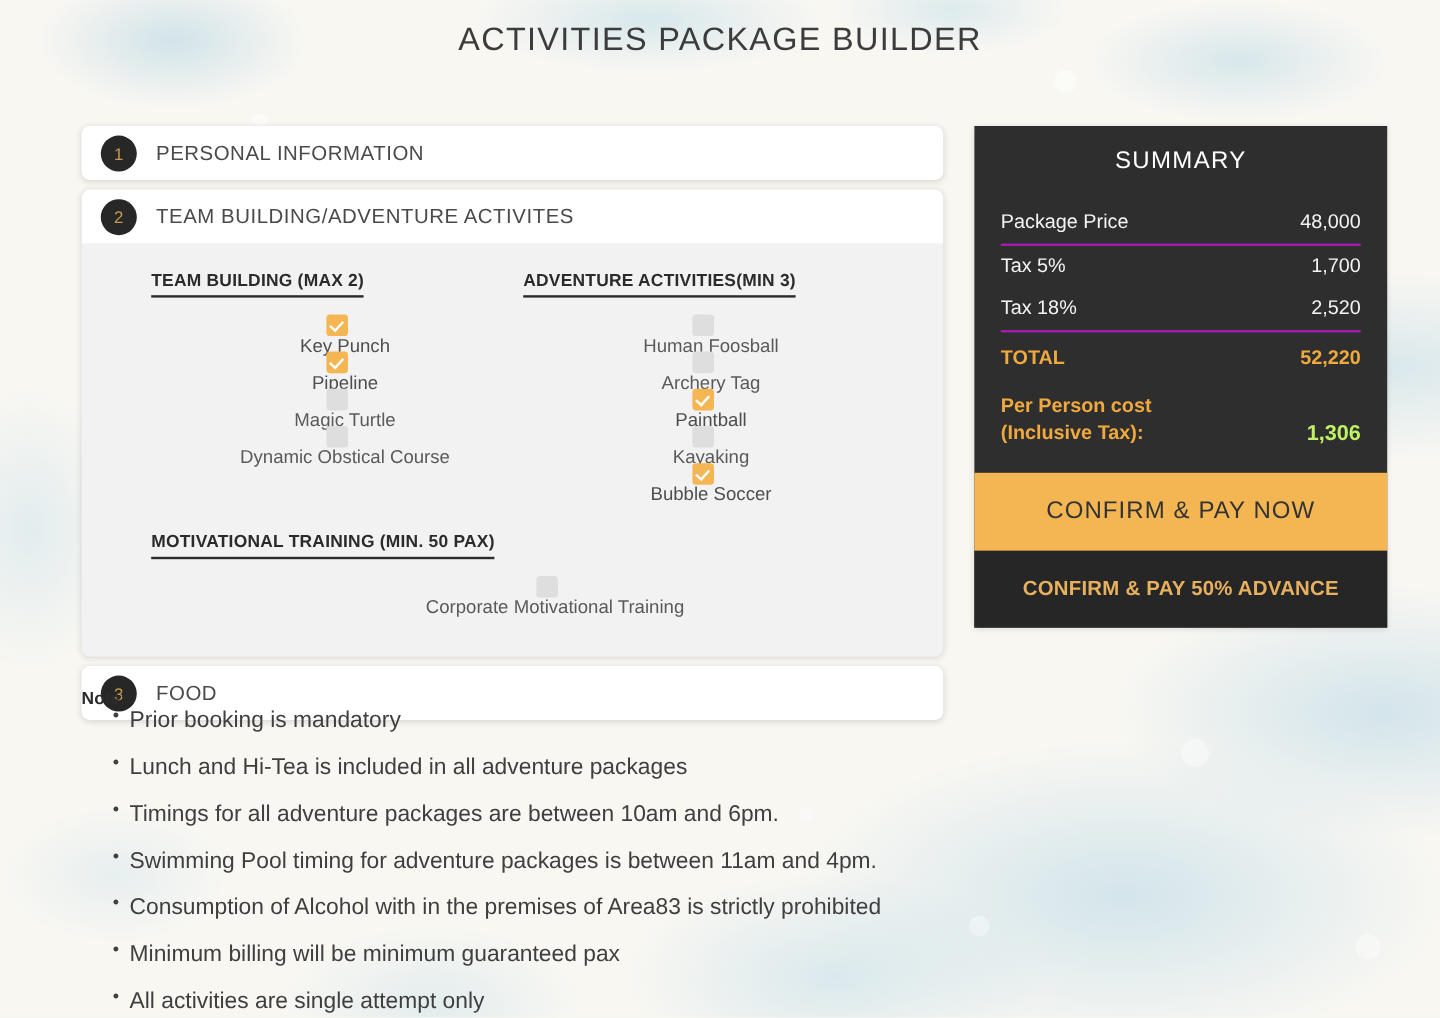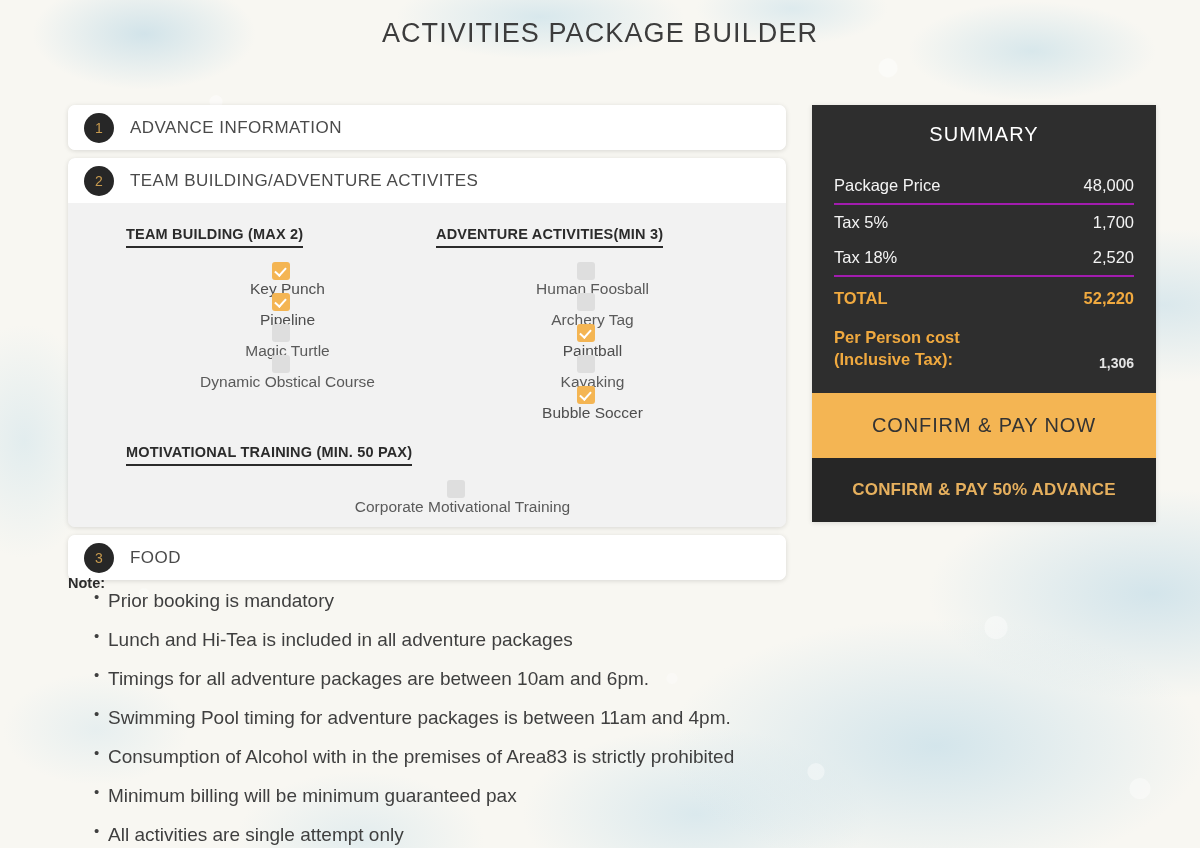--- a/index.html
+++ b/index.html
@@ -105,21 +105,21 @@
   }
   .step-label {
     margin-left: 16px;
     font-size: 17px;
     letter-spacing: .45px;
     color: #4a4a4a;
   }
 
   .step-body {
     background: #f2f2f2;
-    padding: 22px 0 16px 0;
+    padding: 22px 0 36px 0;
   }
 
   .cols { display: flex; padding-left: 58px; }
   .col-left  { width: 310px; }
   .col-right { width: 300px; }
 
   .group-title {
     font-size: 14.5px;
     font-weight: bold;
     color: #2b2b2b;
@@ -219,21 +219,21 @@
     font-size: 16.5px;
     padding: 8px 0;
   }
   .sum-row.bordered { border-top: 2px solid #a21caf; }
   .sum-row .v { white-space: nowrap; }
 
   .sum-row.accent { color: #f0a93f; font-weight: bold; font-size: 16.5px; }
   .sum-row.accent.total { padding-top: 12px; padding-bottom: 6px; }
   .sum-row.perperson { padding-top: 12px; padding-bottom: 2px; align-items: flex-end; }
   .pp-label { color: #f0a93f; font-weight: bold; font-size: 16.5px; line-height: 1.35; }
-  .pp-val   { color: #e5e5e5; font-weight: bold; font-size: 14px; margin-top: 25px; }
+  .pp-val   { color: #bef264; font-weight: bold; font-size: 18px; margin-top: 25px; }
 
   .btn-pay-now {
     background: #f4b553;
     color: #333333;
     text-align: center;
     font-size: 20px;
     letter-spacing: .9px;
     padding: 21px 0;
     cursor: pointer;
   }
@@ -256,21 +256,21 @@
 
 <div id="page">
 
   <div class="page-title">ACTIVITIES PACKAGE BUILDER</div>
 
   <div class="left-col">
 
     <div class="step-card">
       <div class="step-head">
         <div class="step-num">1</div>
-        <div class="step-label">ADVANCE INFORMATION</div>
+        <div class="step-label">PERSONAL INFORMATION</div>
       </div>
     </div>
 
     <div class="step-card open">
       <div class="step-head">
         <div class="step-num">2</div>
         <div class="step-label">TEAM BUILDING/ADVENTURE ACTIVITES</div>
       </div>
 
       <div class="step-body">

